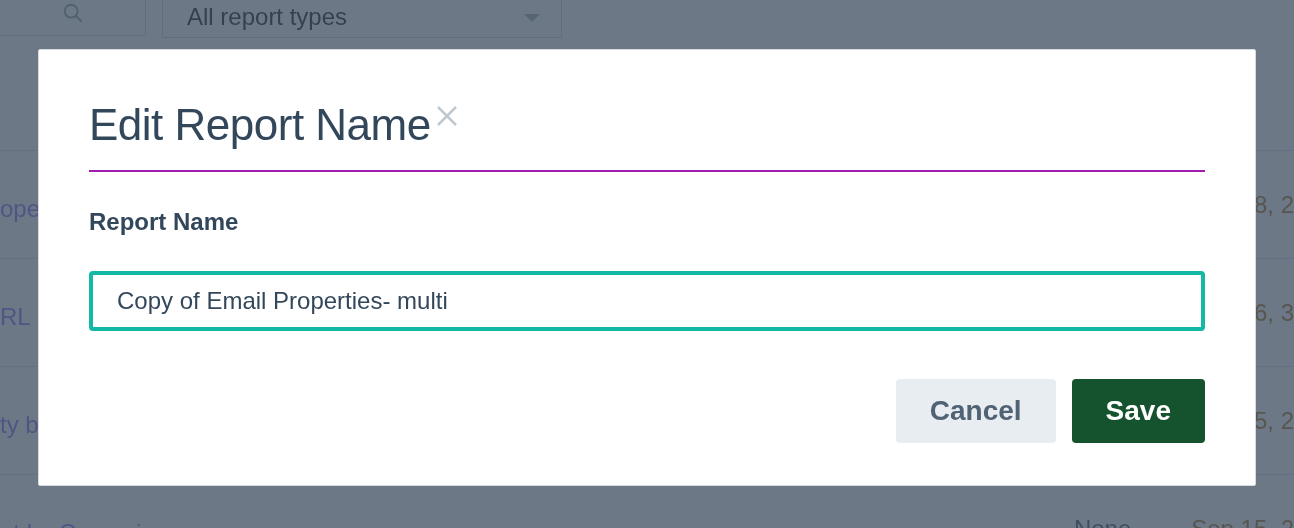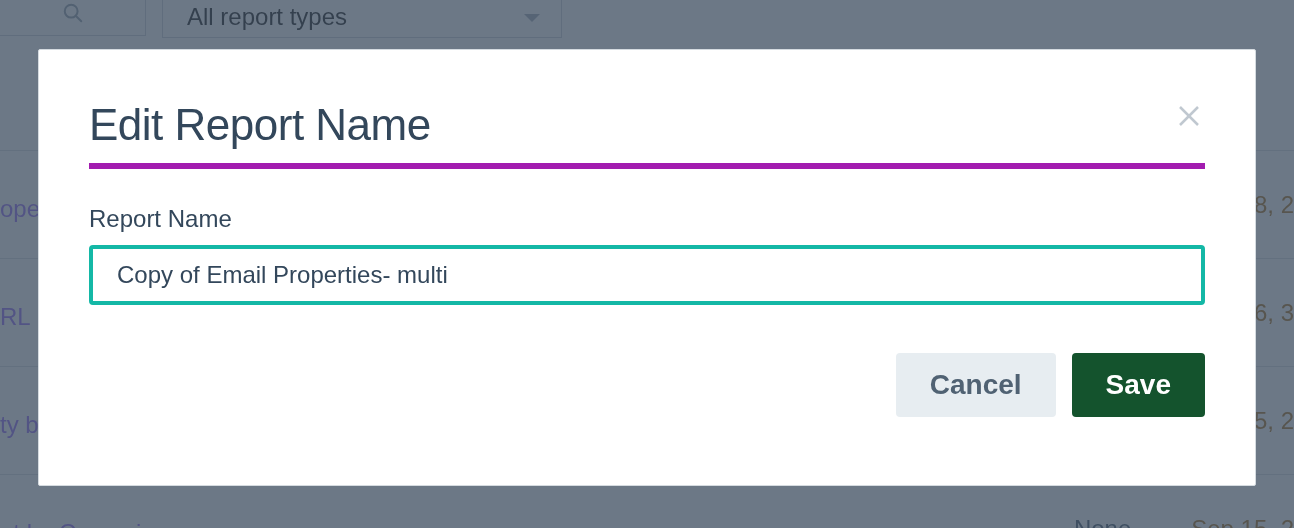--- a/index.html
+++ b/index.html
@@ -106,47 +106,47 @@
       left: 38px;
       width: 1218px;
       height: 437px;
       background: #ffffff;
       border: 1px solid #d5dbe0;
       border-radius: 2px;
       padding: 50px 50px 40px 50px;
     }
     .modal-header {
       display: flex;
-      justify-content: space-between;
+      justify-content: flex-start;
       align-items: flex-start;
-      padding-bottom: 13px;
-      border-bottom: 6px solid #a21caf;
+      padding-bottom: 20px;
+      border-bottom: 2px solid #a21caf;
       margin-bottom: 36px;
     }
     .modal-title {
       font-size: 44px;
       font-weight: 400;
       color: #33475b;
       letter-spacing: -0.5px;
     }
     .close-icon {
       cursor: pointer;
       padding: 4px;
     }
     .close-icon svg {
       width: 24px;
       height: 24px;
       stroke: #c0c8d0;
       stroke-width: 2.5;
     }
     .field-label {
       font-size: 24px;
-      font-weight: 400;
-      color: #33475b;
-      margin-bottom: 12px;
+      font-weight: 700;
+      color: #33475b;
+      margin-bottom: 35px;
     }
     .text-input {
       width: 100%;
       height: 60px;
       border: 4px solid #14b8a6;
       border-radius: 4px;
       padding: 0 24px;
       font-size: 24px;
       color: #33475b;
       font-family: inherit;

